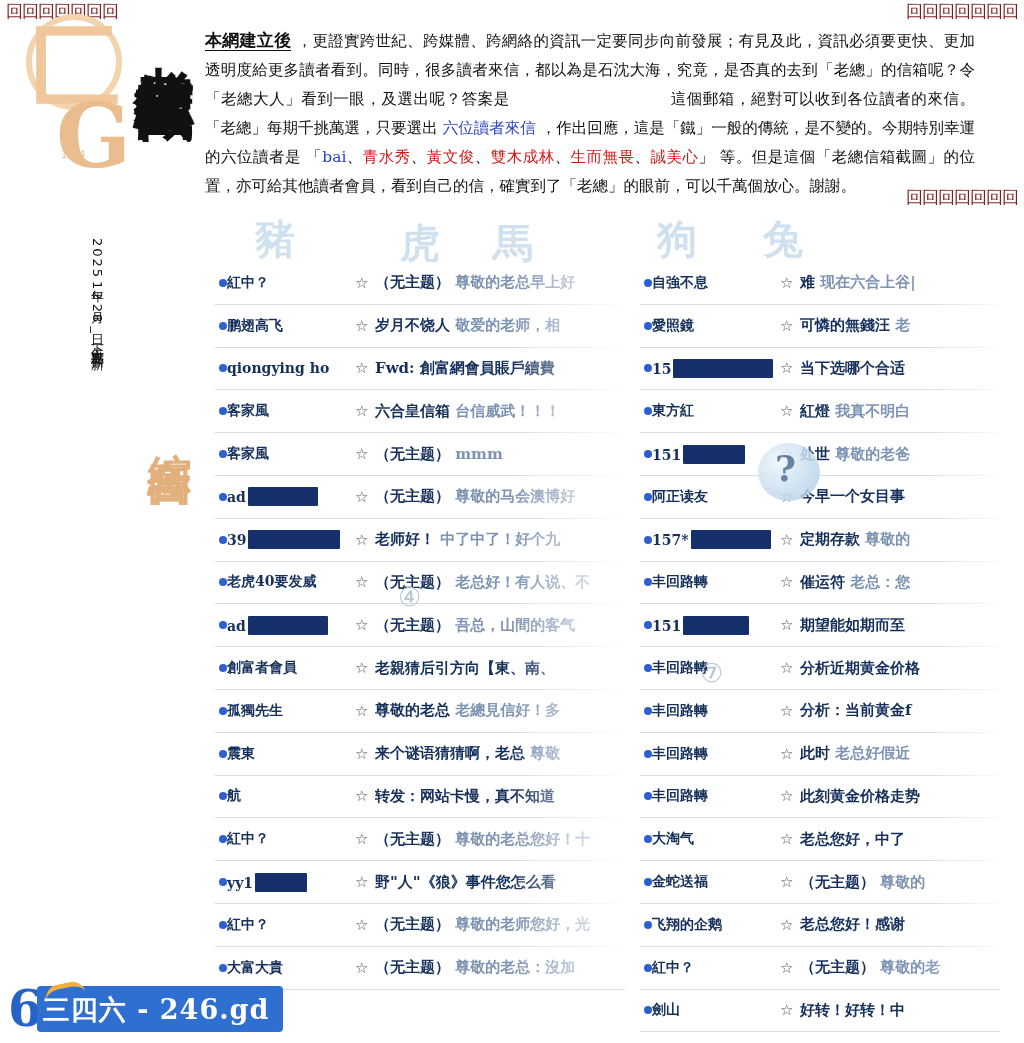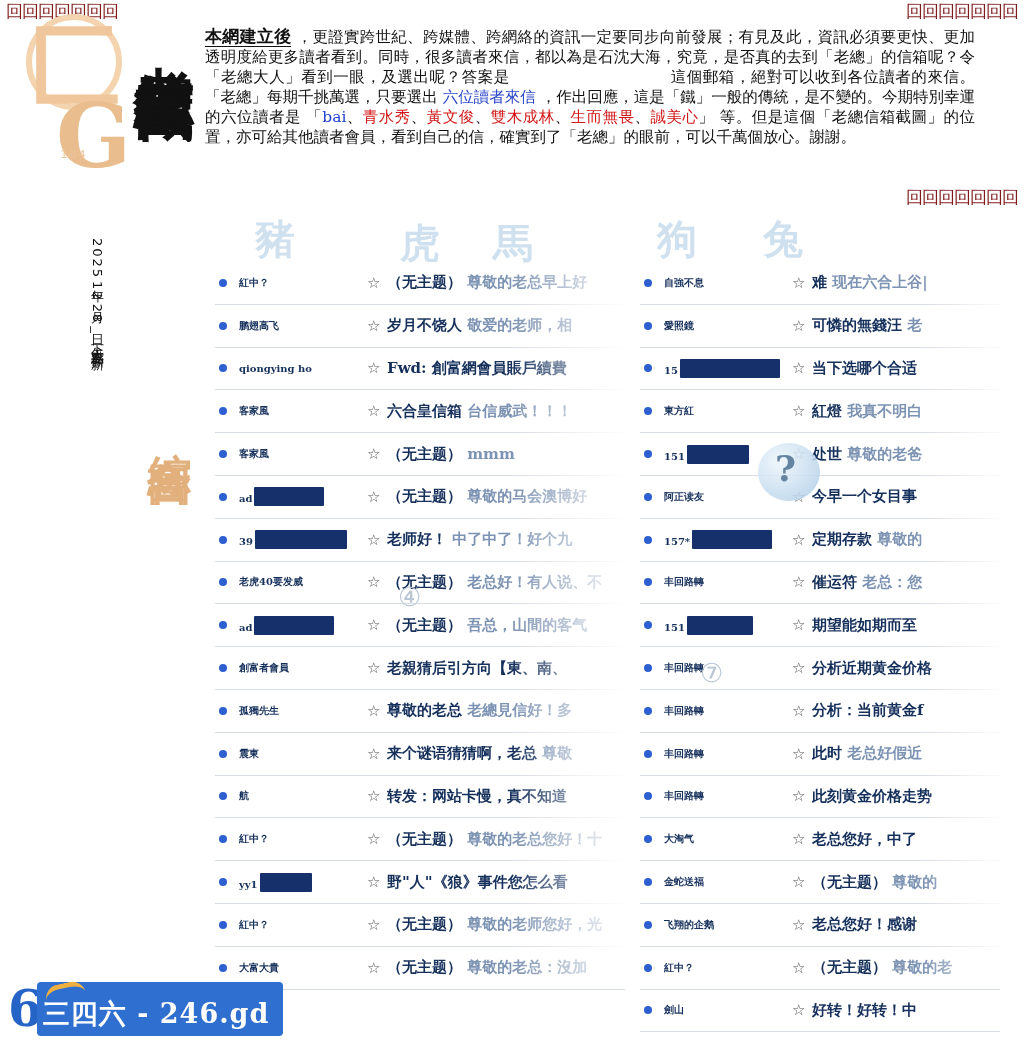--- a/index.html
+++ b/index.html
@@ -49,21 +49,21 @@
   }
   .vsub{
     position:absolute;left:122px;top:418px;width:74px;
     writing-mode:vertical-rl;text-orientation:upright;
     font-size:44px;line-height:52px;color:#e2b07c;font-weight:bold;
     font-family:"DejaVu Serif","Liberation Serif",serif;letter-spacing:6px;
   }
   
   .article{
     position:absolute;left:205px;top:26px;width:770px;
-    font-size:15.5px;line-height:20px;color:#111;text-align:justify;
+    font-size:15.5px;line-height:29px;color:#111;text-align:justify;
     font-family:"DejaVu Serif","Liberation Serif",serif;
   }
   .article .lead{font-weight:bold;font-size:17px;border-bottom:1px solid #111;}
   .cyanlink{color:#2b47c8;}
   .names .n1{color:#1f3fd0;}
   .names .n2{color:#d01818;}
   .names .n3{color:#d01818;}
   .names .n4{color:#d01818;}
   .names .n5{color:#d01818;}
   .names .n6{color:#d01818;}
@@ -79,21 +79,21 @@
   .panel.left{left:215px;width:410px;}
   .panel.right{left:640px;width:360px;}
   .row{
     position:relative;height:41.8px;border-bottom:1px solid #d8dde4;
     display:flex;align-items:center;overflow:hidden;
   }
   .dot{
     width:8px;height:8px;border-radius:50%;background:#2d5fd0;flex:none;margin-left:4px;
   }
   .sender{
-    flex:none;width:128px;margin-left:12px;font-size:10px;font-weight:bold;color:#16305c;
+    flex:none;width:128px;font-size:14px;font-weight:bold;color:#16305c;
     font-family:"DejaVu Serif","Liberation Serif",serif;white-space:nowrap;overflow:hidden;
     position:relative;
   }
   .star{flex:none;width:20px;color:#555;font-size:15px;}
   .subject{
     flex:1;font-size:15px;font-weight:bold;color:#16305c;white-space:nowrap;overflow:hidden;
     font-family:"DejaVu Serif","Liberation Serif",serif;
   }
   .subject .faded{color:#7d93b3;font-weight:bold;}
   .redact{
@@ -123,21 +123,21 @@
   }
   
   .wm{
     position:absolute;left:8px;bottom:10px;height:48px;display:flex;align-items:center;
   }
   .wm .six{
     font-size:50px;font-weight:bold;color:#2563c7;line-height:46px;
     font-family:"DejaVu Serif","Liberation Serif",serif;
   }
   .wm .txt{
-    background:#2f6fd0;color:#fff;font-size:27px;font-weight:bold;padding:14px 14px 4px 6px;
+    background:#2f6fd0;color:#fff;font-size:27px;font-weight:bold;padding:6px 14px 4px 6px;
     border-radius:4px;margin-left:-6px;letter-spacing:1px;
     font-family:"DejaVu Serif","Liberation Serif",serif;
   }
   .wm .swoosh{
     position:absolute;left:38px;top:-2px;width:40px;height:22px;
     border-top:5px solid #f0b040;border-radius:50%/70%;transform:rotate(-12deg);
   }
 </style>
 </head>
 <body>

